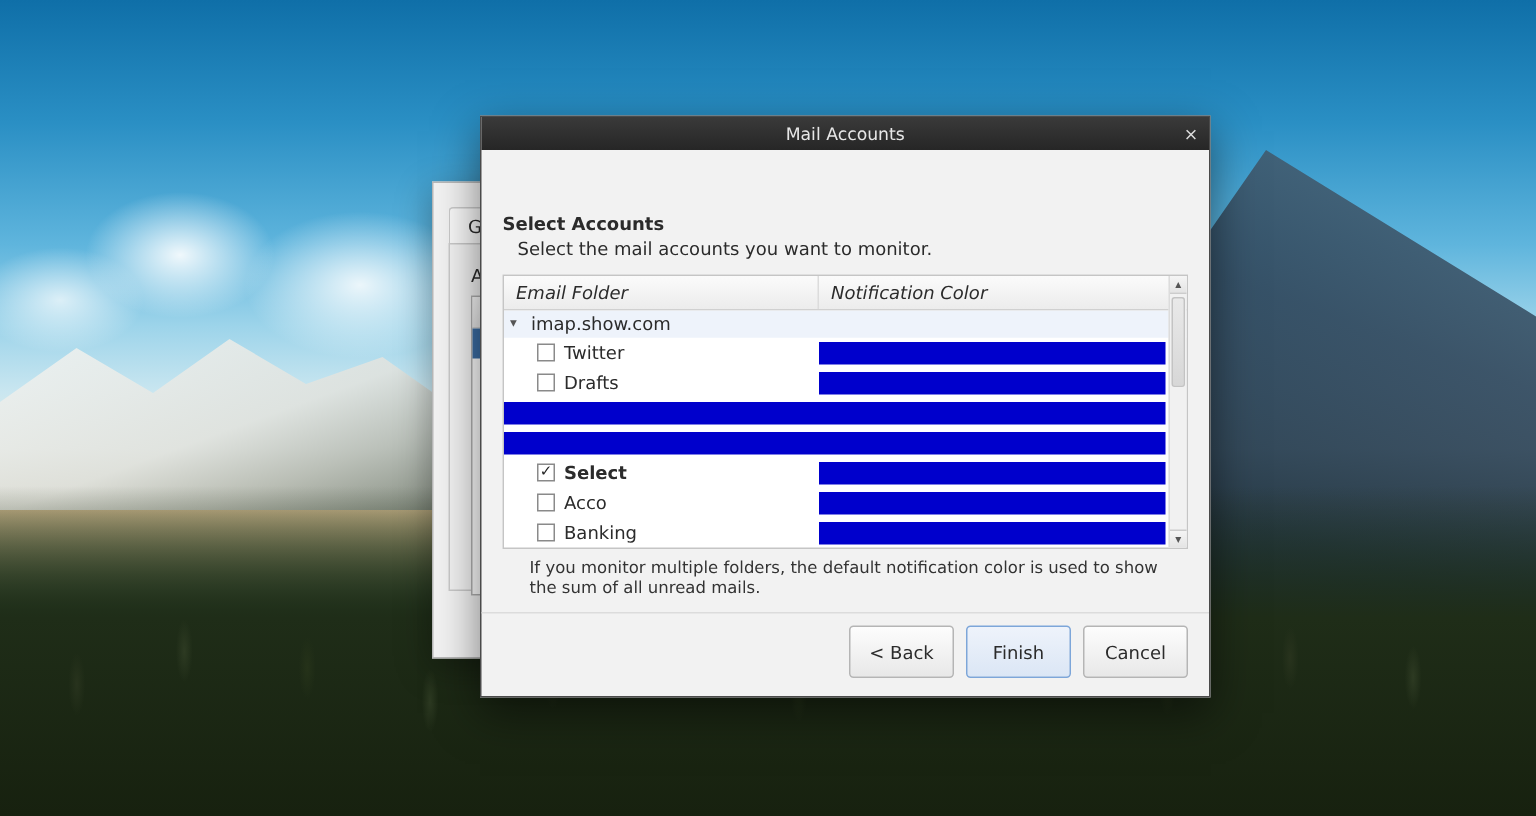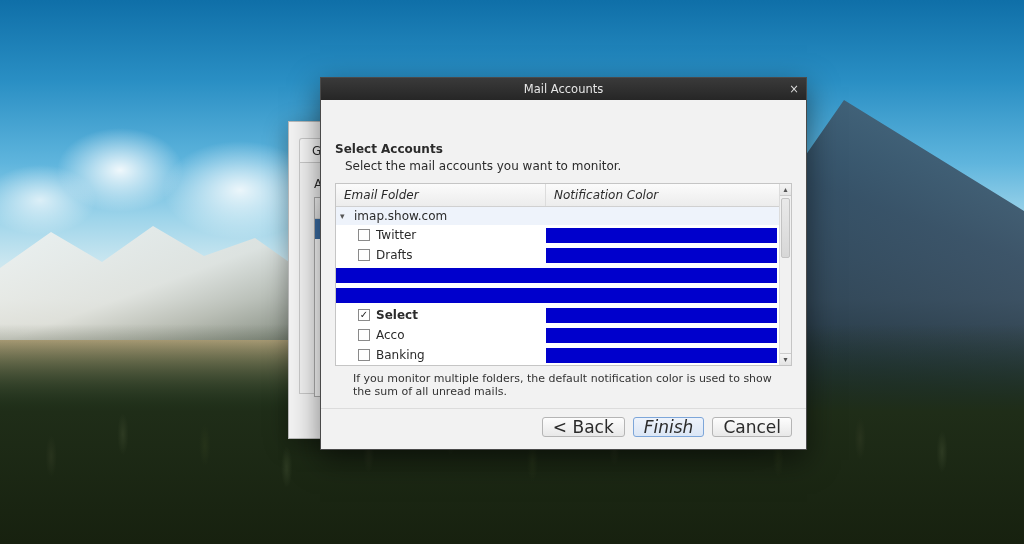--- a/index.html
+++ b/index.html
@@ -74,27 +74,27 @@
   }
   .bg-list-head {
     padding:3px 6px; background:linear-gradient(#fafafa,#e9e9e9);
     border-bottom:1px solid #d0d0d0; font-size:12px;
   }
   .bg-list-sel { background:#3b6ea5; color:#fff; }
   .bg-btnrow {
     position:absolute; right:12px; bottom:10px; display:flex; gap:8px;
   }
   .btn {
-    min-width:70px; height:20px; padding:0 10px;
+    min-width:70px; height:35px; padding:0 10px;
     background:linear-gradient(#fdfdfd,#e8e8e8);
     border:1px solid #b5b5b5; border-radius:3px;
-    font-size:17px; display:flex; align-items:center; justify-content:center;
+    font-size:12px; display:flex; align-items:center; justify-content:center;
     gap:4px; cursor:pointer;
   }
-  .btn:active, .btn.primary { background:linear-gradient(#eef3fb,#dbe6f5); border-color:#7da6d9;font-style:italic; }
+  .btn:active, .btn.primary { background:linear-gradient(#eef3fb,#dbe6f5); border-color:#7da6d9; }
 
   
   .dialog {
     position:absolute; left:320px; top:77px; width:487px;
     background:#f2f2f2; border:1px solid #4a4a4a;
     box-shadow: 0 10px 28px rgba(0,0,0,0.5);
   }
   .titlebar {
     height:22px; background:linear-gradient(#3a3a3a,#262626);
     color:#e7e7e7; font-size:11.5px;

